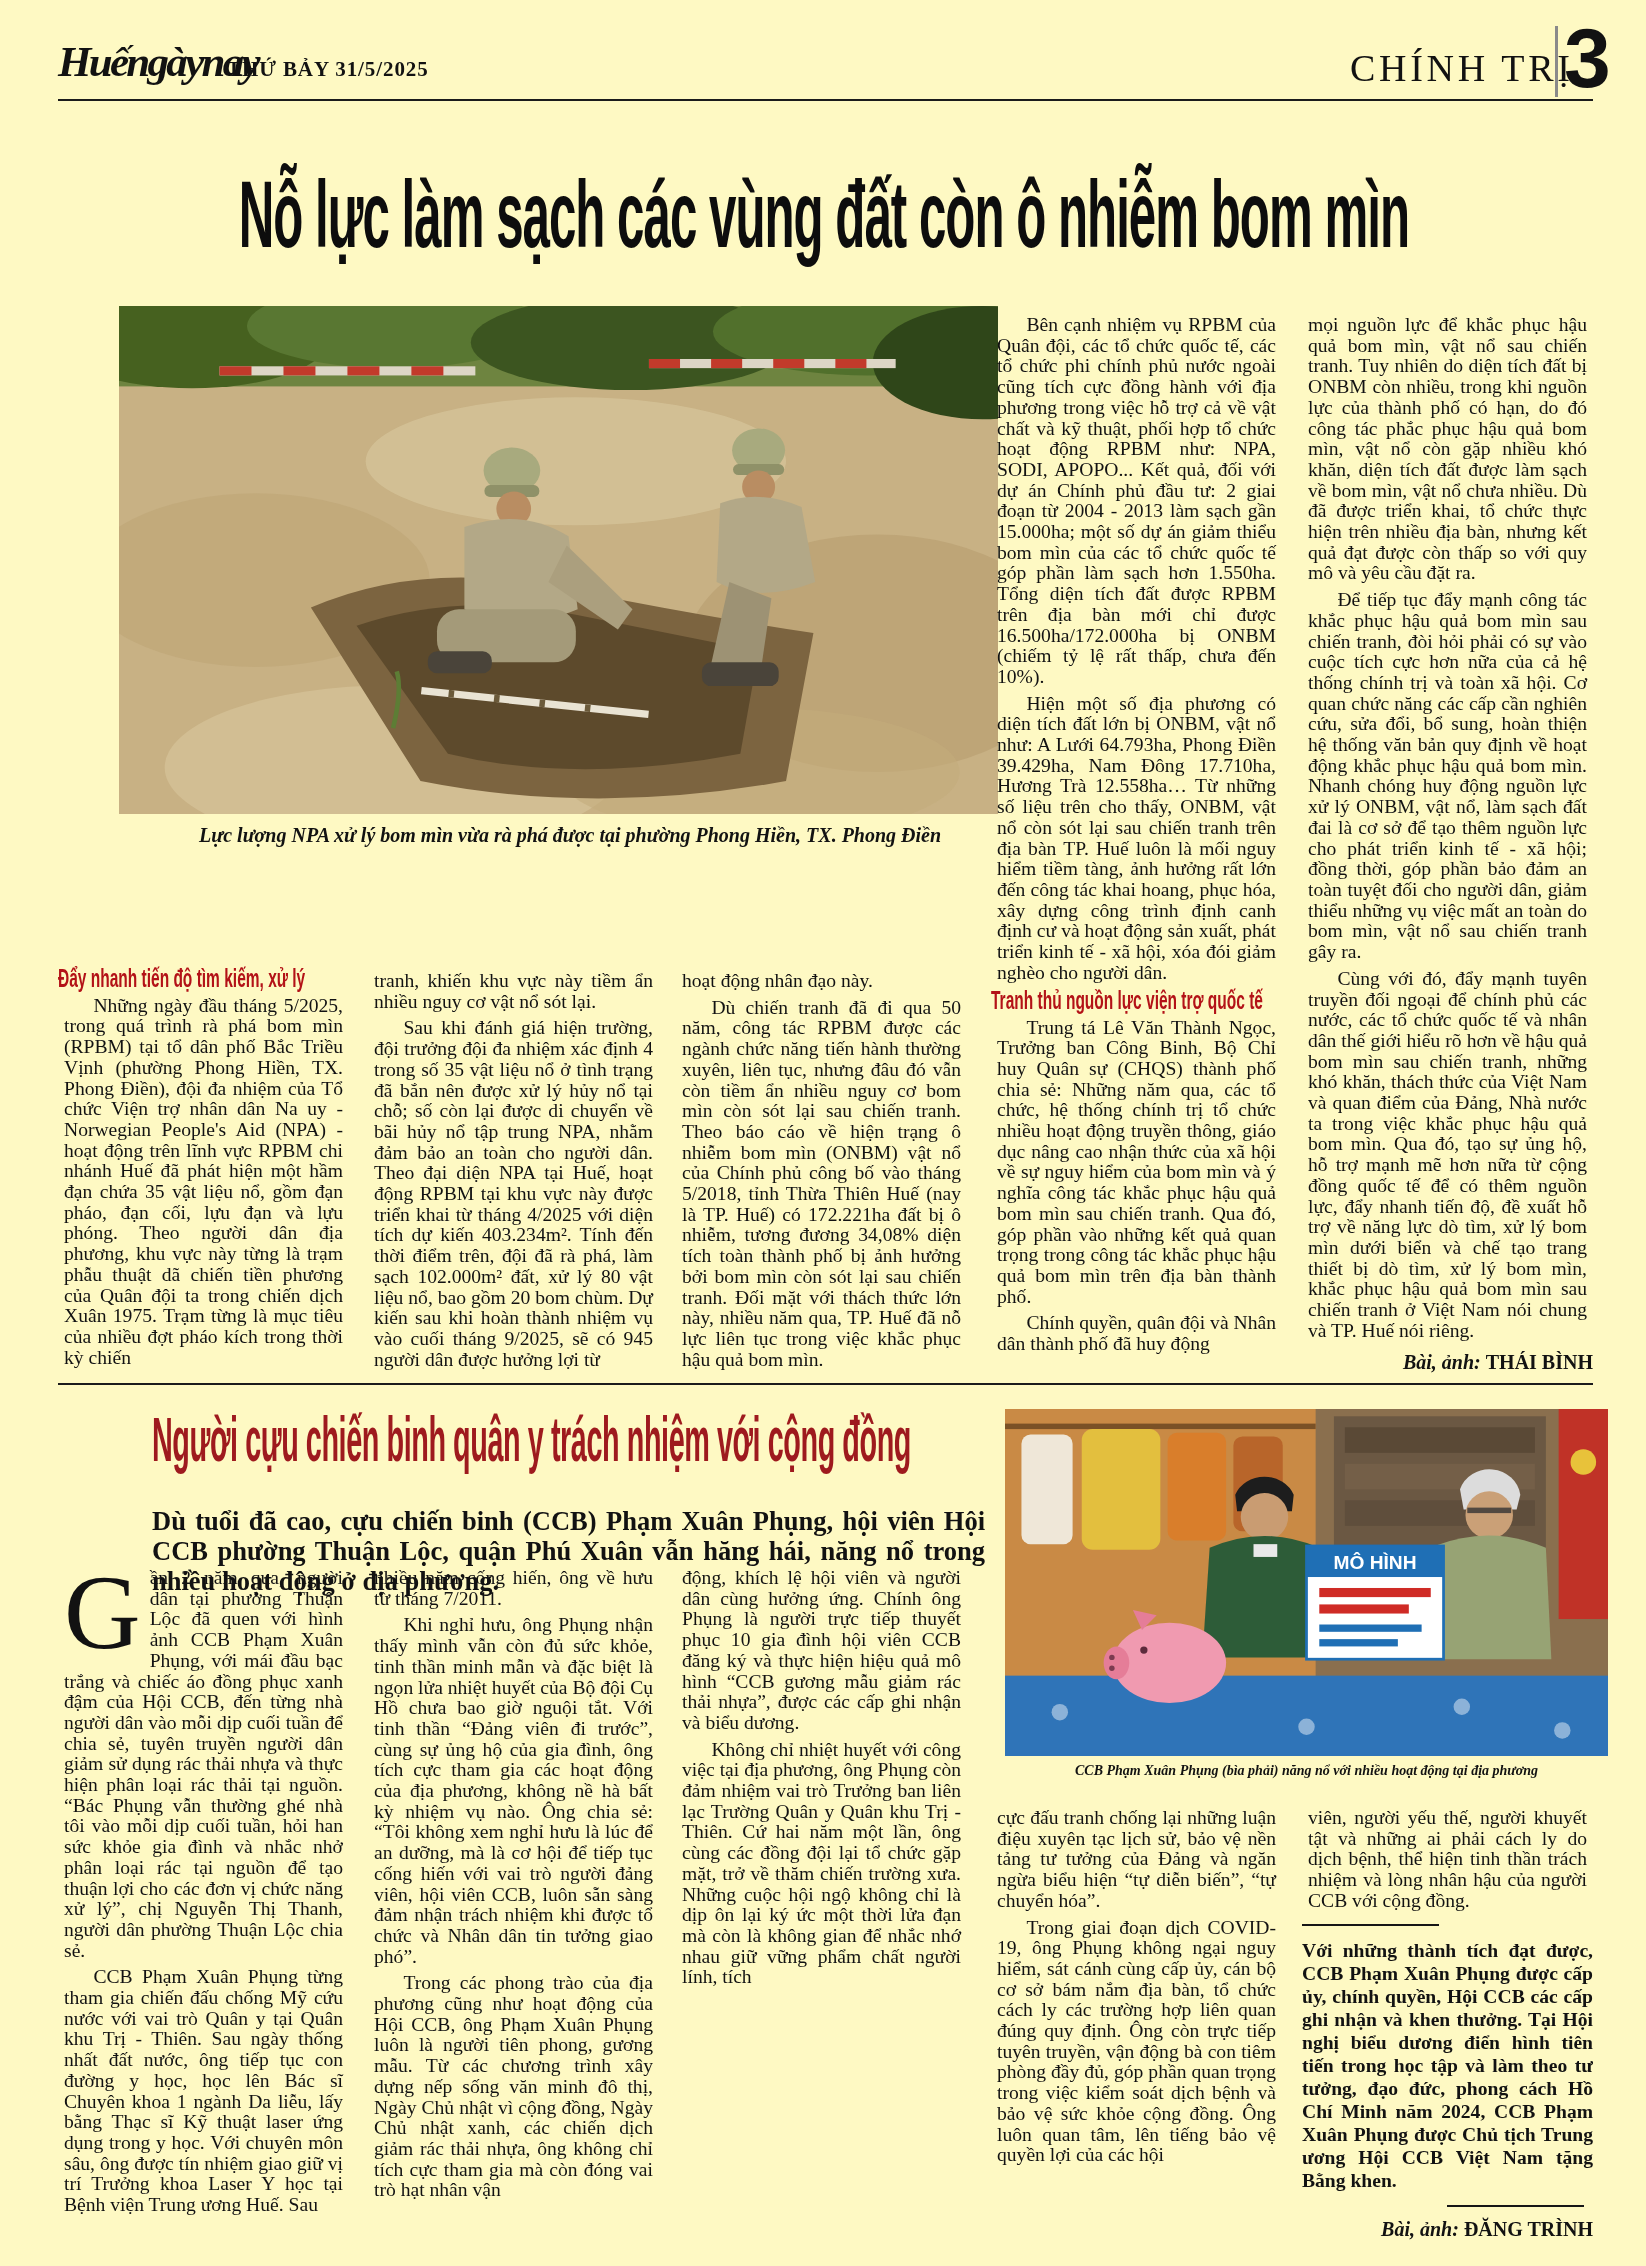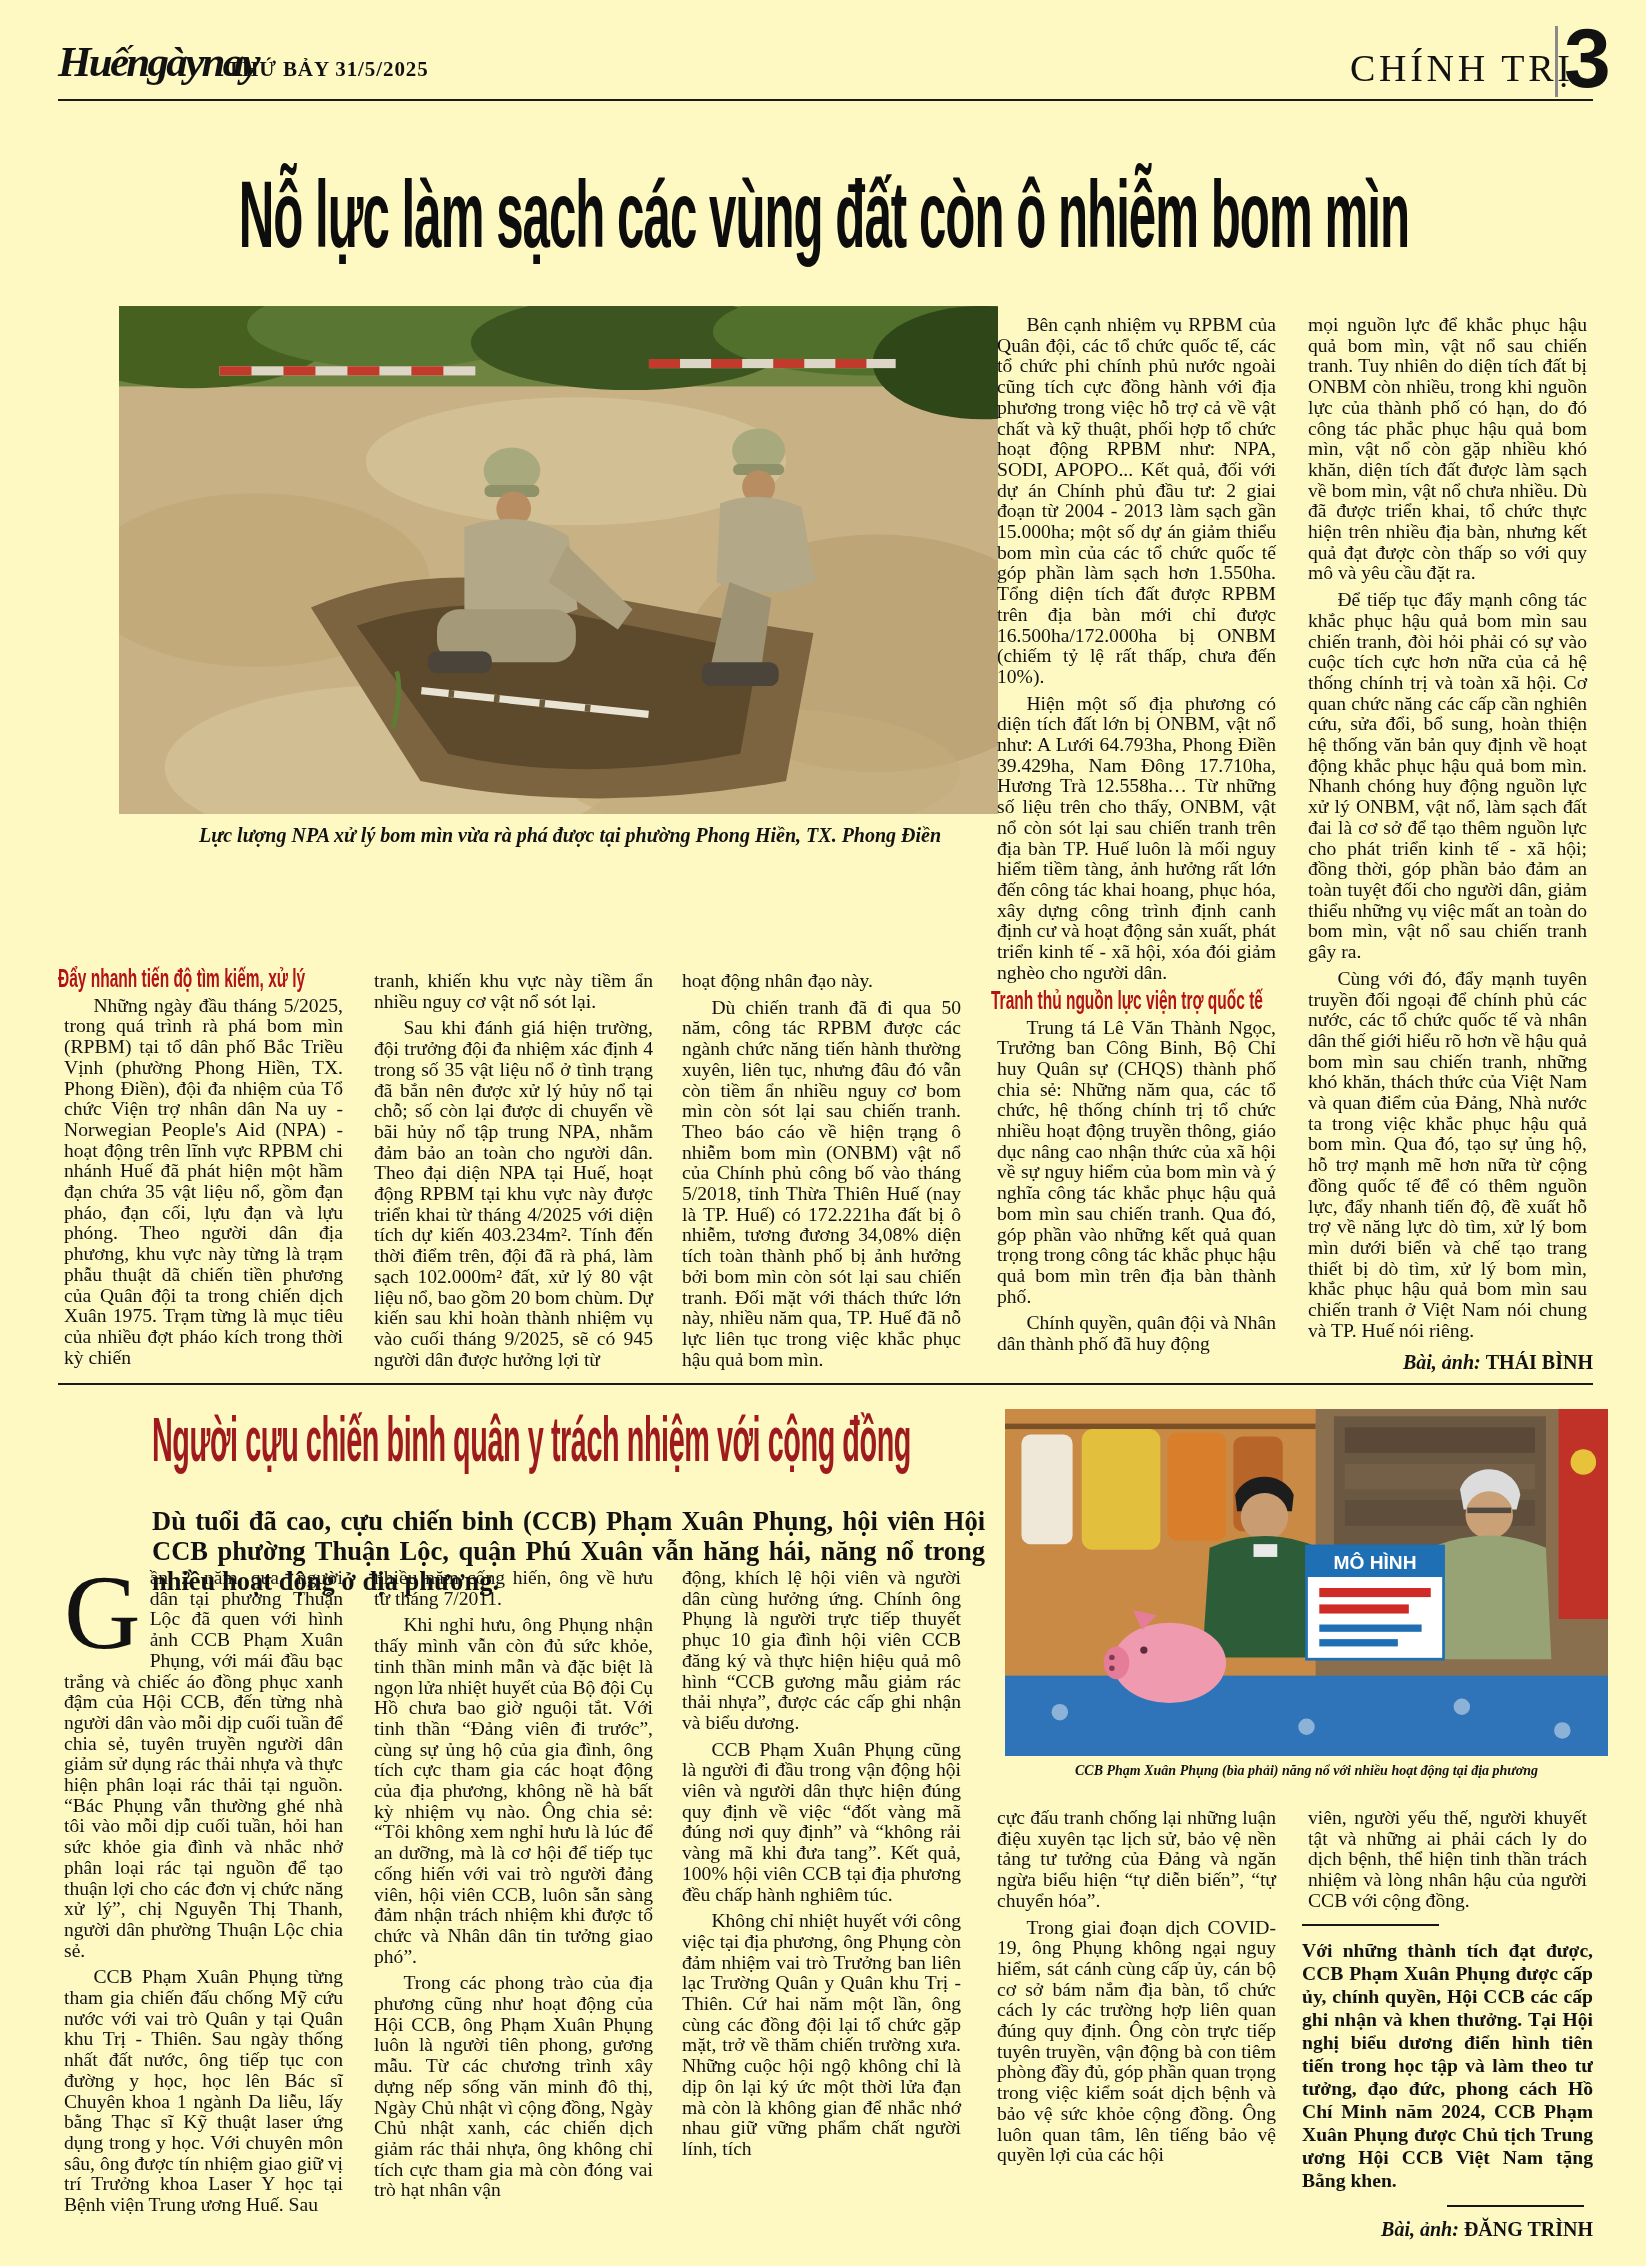--- a/index.html
+++ b/index.html
@@ -218,21 +218,20 @@
   </div>
 
   <div class="abs col" style="left:368px;top:1562px;width:291px;height:696px;">
     <p>nhiều năm cống hiến, ông về hưu từ tháng 7/2011.</p>
     <p class="ind">Khi nghỉ hưu, ông Phụng nhận thấy mình vẫn còn đủ sức khỏe, tinh thần minh mẫn và đặc biệt là ngọn lửa nhiệt huyết của Bộ đội Cụ Hồ chưa bao giờ nguội tắt. Với tinh thần “Đảng viên đi trước”, cùng sự ủng hộ của gia đình, ông tích cực tham gia các hoạt động của địa phương, không nề hà bất kỳ nhiệm vụ nào. Ông chia sẻ: “Tôi không xem nghỉ hưu là lúc để an dưỡng, mà là cơ hội để tiếp tục cống hiến với vai trò người đảng viên, hội viên CCB, luôn sẵn sàng đảm nhận trách nhiệm khi được tổ chức và Nhân dân tin tưởng giao phó”.</p>
     <p class="ind">Trong các phong trào của địa phương cũng như hoạt động của Hội CCB, ông Phạm Xuân Phụng luôn là người tiên phong, gương mẫu. Từ các chương trình xây dựng nếp sống văn minh đô thị, Ngày Chủ nhật vì cộng đồng, Ngày Chủ nhật xanh, các chiến dịch giảm rác thải nhựa, ông không chỉ tích cực tham gia mà còn đóng vai trò hạt nhân vận</p>
   </div>
 
   <div class="abs col" style="left:676px;top:1562px;width:291px;height:696px;">
     <p>động, khích lệ hội viên và người dân cùng hưởng ứng. Chính ông Phụng là người trực tiếp thuyết phục 10 gia đình hội viên CCB đăng ký và thực hiện hiệu quả mô hình “CCB gương mẫu giảm rác thải nhựa”, được các cấp ghi nhận và biểu dương.</p>
-    <p class="ind">CCB Phạm Xuân Phụng cũng là người đi đầu trong vận động hội viên và người dân thực hiện đúng quy định về việc “đốt vàng mã đúng nơi quy định” và “không rải vàng mã khi đưa tang”. Kết quả, 100% hội viên CCB tại địa phương đều chấp hành nghiêm túc.</p>
     <p class="ind">Không chỉ nhiệt huyết với công việc tại địa phương, ông Phụng còn đảm nhiệm vai trò Trưởng ban liên lạc Trường Quân y Quân khu Trị - Thiên. Cứ hai năm một lần, ông cùng các đồng đội lại tổ chức gặp mặt, trở về thăm chiến trường xưa. Những cuộc hội ngộ không chỉ là dịp ôn lại ký ức một thời lửa đạn mà còn là không gian để nhắc nhớ nhau giữ vững phẩm chất người lính, tích</p>
   </div>
 
   <div class="abs col" style="left:991px;top:1802px;width:291px;height:459px;">
     <p>cực đấu tranh chống lại những luận điệu xuyên tạc lịch sử, bảo vệ nền tảng tư tưởng của Đảng và ngăn ngừa biểu hiện “tự diễn biến”, “tự chuyển hóa”.</p>
     <p class="ind">Trong giai đoạn dịch COVID-19, ông Phụng không ngại nguy hiểm, sát cánh cùng cấp ủy, cán bộ cơ sở bám nắm địa bàn, tổ chức cách ly các trường hợp liên quan đúng quy định. Ông còn trực tiếp tuyên truyền, vận động bà con tiêm phòng đầy đủ, góp phần quan trọng trong việc kiểm soát dịch bệnh và bảo vệ sức khỏe cộng đồng. Ông luôn quan tâm, lên tiếng bảo vệ quyền lợi của các hội</p>
   </div>
 
   <div class="abs col" style="left:1302px;top:1802px;width:291px;height:459px;">
     <p>viên, người yếu thế, người khuyết tật và những ai phải cách ly do dịch bệnh, thể hiện tinh thần trách nhiệm và lòng nhân hậu của người CCB với cộng đồng.</p>

